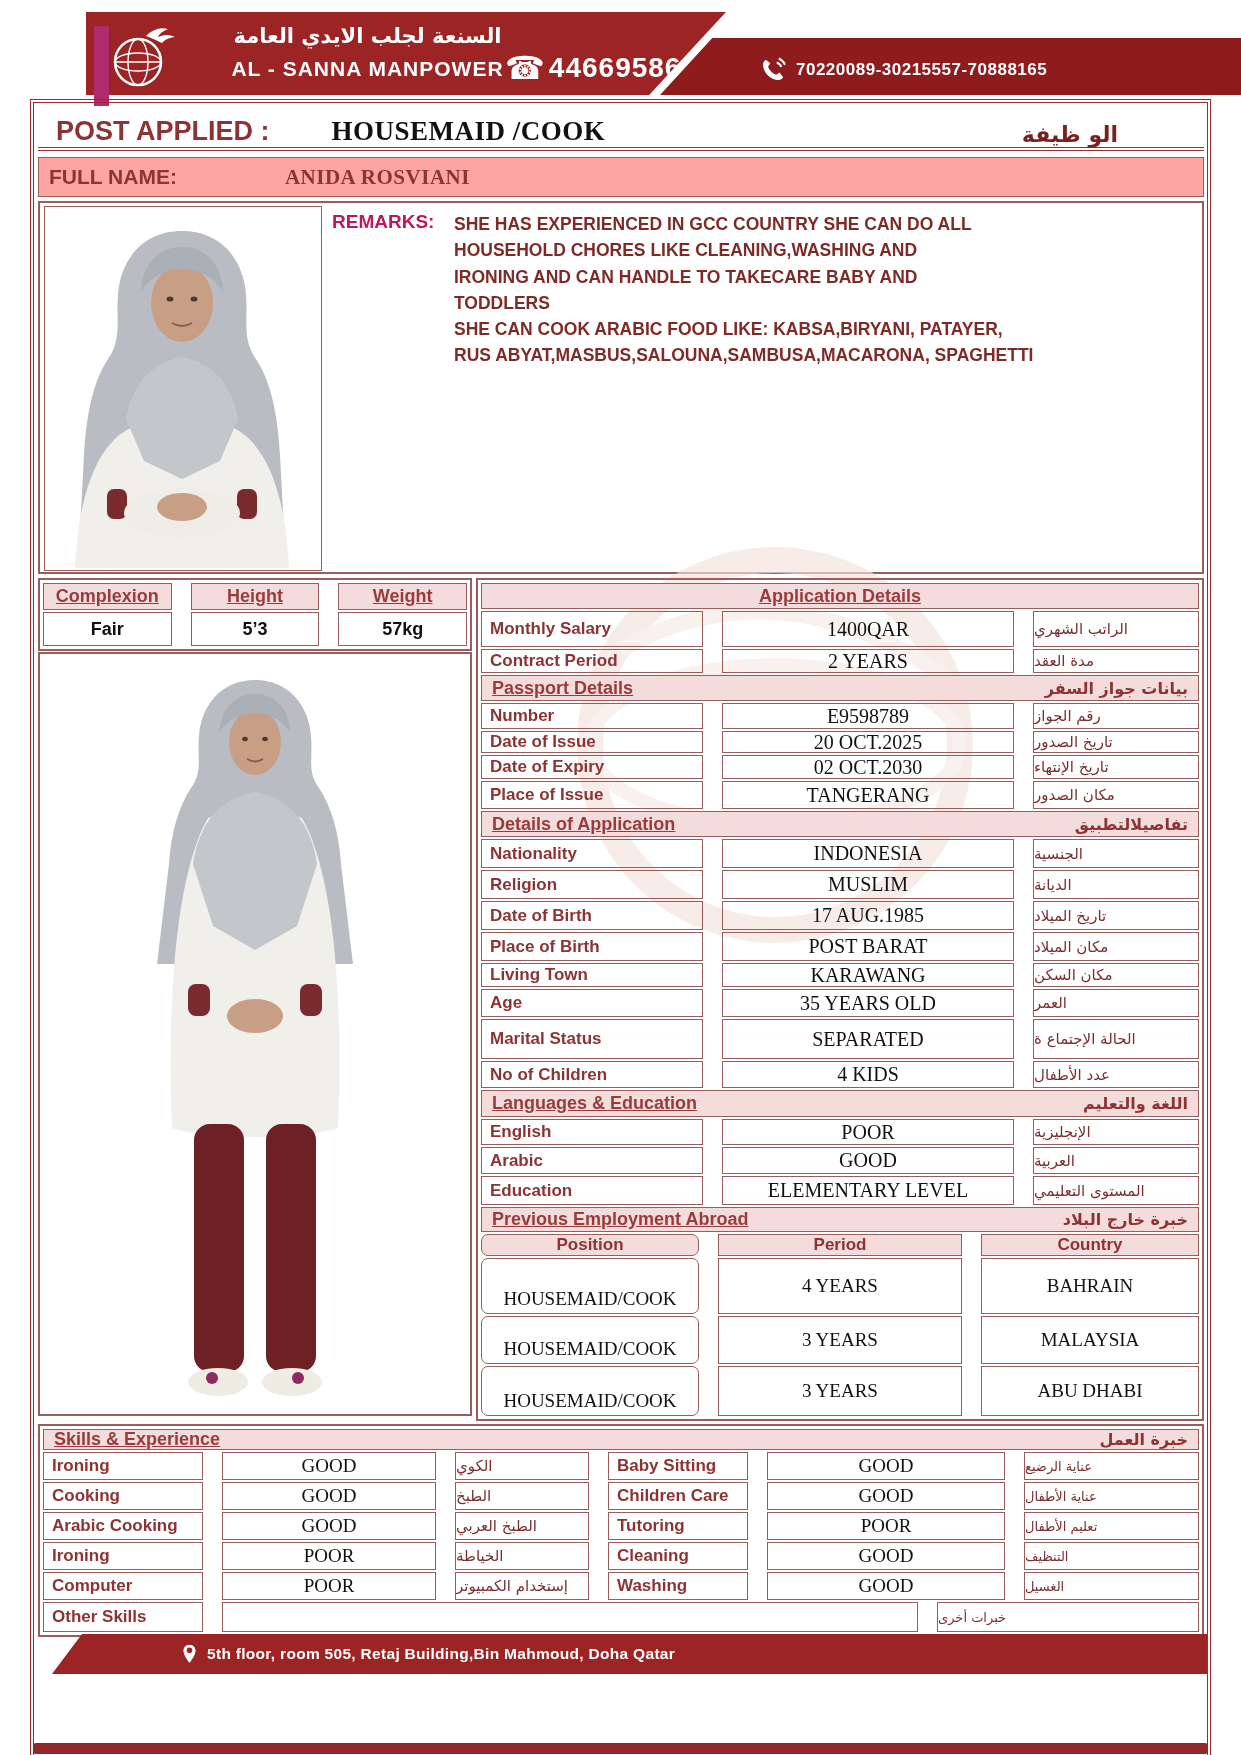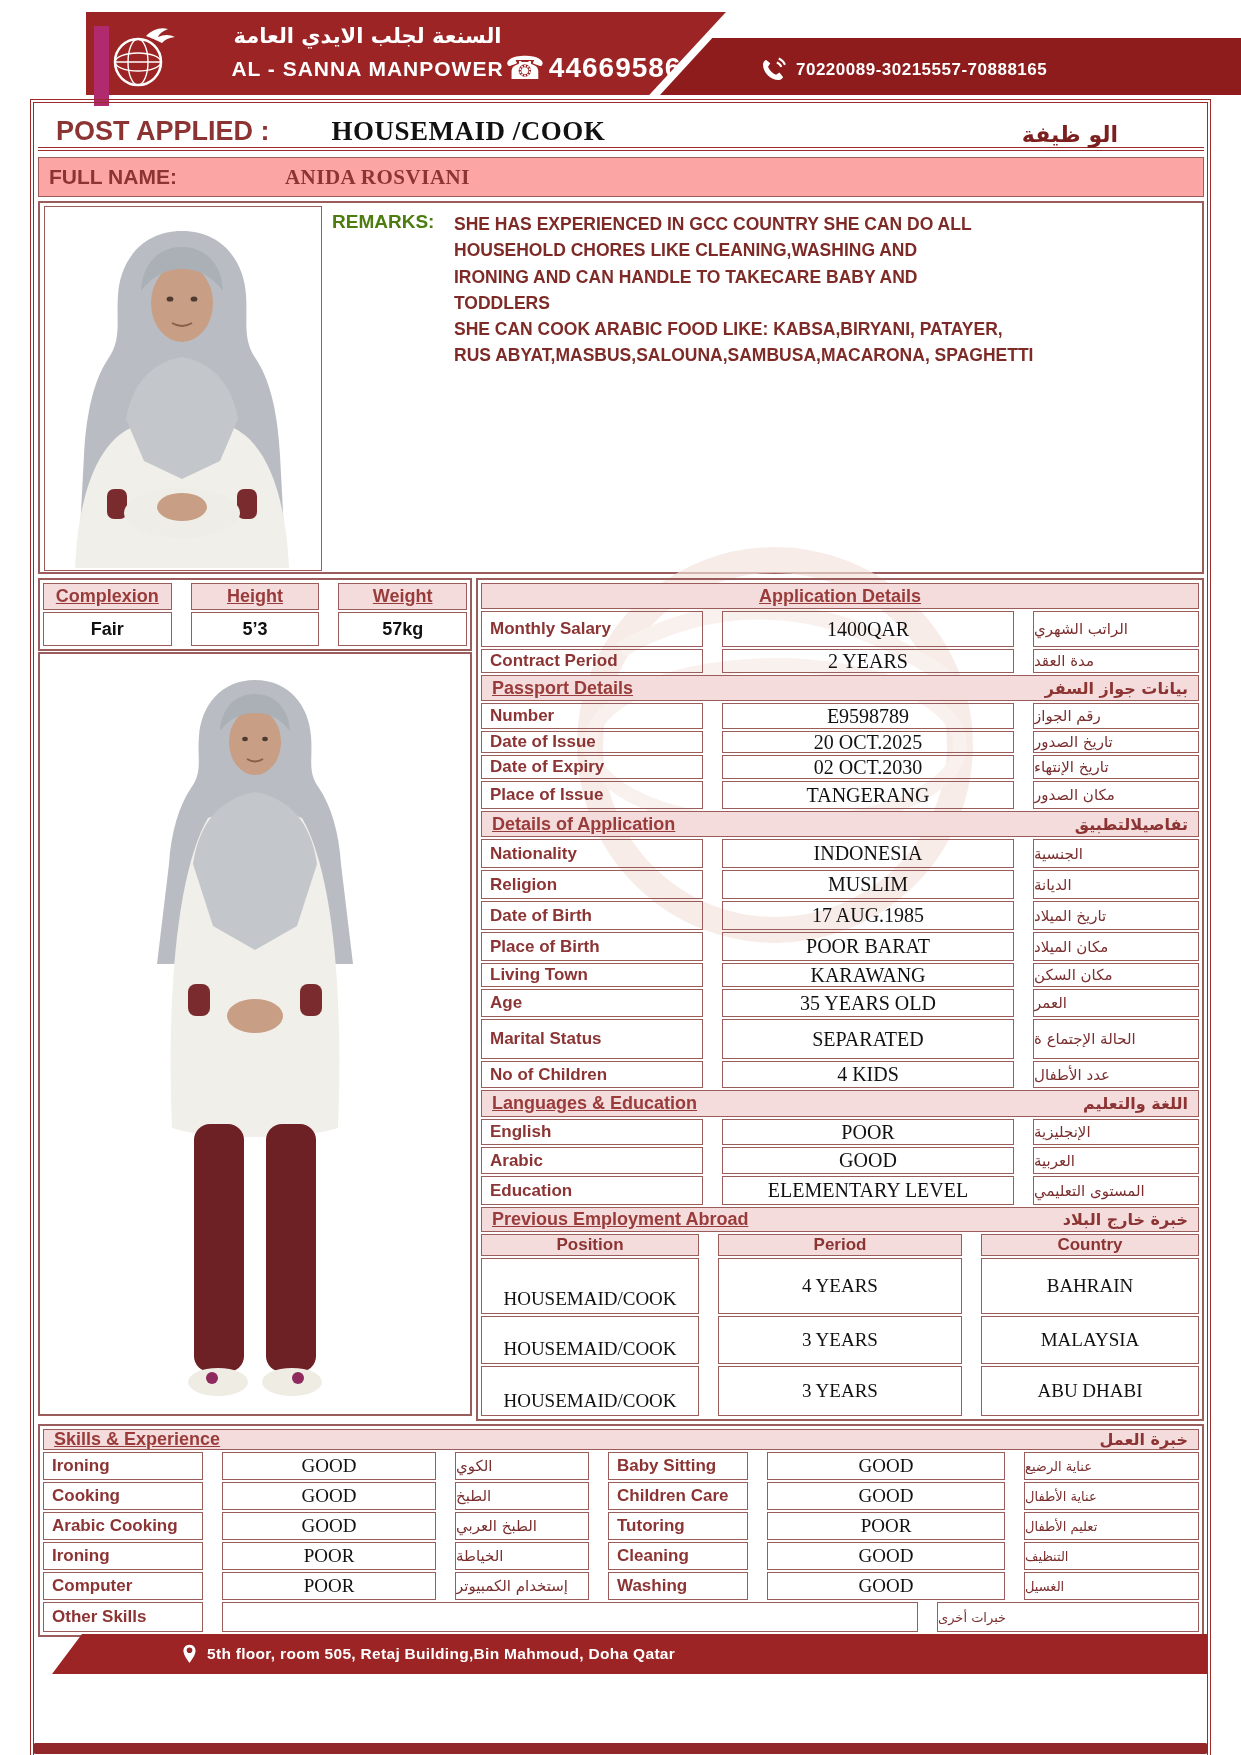--- a/index.html
+++ b/index.html
@@ -33,21 +33,21 @@
   .fullname{position:absolute;left:38px;top:157px;width:1166px;height:40px;background:#fca5a5;
             border:1.5px solid #9b5c5c;box-sizing:border-box;display:flex;align-items:center;}
   .fullname .lbl{color:#8c3434;font-weight:bold;font-size:21px;margin-left:10px;}
   .fullname .val{color:#8c3434;font-weight:bold;font-size:21px;margin-left:108px;letter-spacing:.5px;}
   
   .section1{position:absolute;left:38px;top:201px;width:1166px;height:373px;
             border:2px solid #9b5c5c;box-sizing:border-box;}
   .photo-top{position:absolute;left:4px;top:3px;width:276px;height:363px;border:1px solid #9b5c5c;
              background:#fff;overflow:hidden;}
   .remarks{position:absolute;left:292px;top:8px;display:flex;}
-  .remarks .rlabel{width:122px;color:#4d7c0f;font-weight:bold;font-size:19px;}
+  .remarks .rlabel{width:122px;color:#be185d;font-weight:bold;font-size:19px;}
   .remarks .rtext{width:610px;color:#7e2b28;font-weight:bold;font-size:17.5px;line-height:1.5;
                   white-space:pre-line;}
   
   .stack{display:flex;flex-direction:column;gap:2px;padding:3px;border:2px solid #9b5c5c;
          box-sizing:border-box;background:transparent;}
   .trow{display:flex;gap:19px;}
   .cell{border:1.5px solid #9b5c5c;box-sizing:border-box;display:flex;align-items:center;overflow:hidden;}
   .hd{background:#f3dcdb;}
   .title-l{color:#993b3b;font-weight:bold;font-size:18px;text-decoration:underline;margin-left:10px;}
   .title-ar{margin-left:auto;margin-right:10px;color:#8c3434;font:bold 16px "DejaVu Sans",sans-serif;direction:rtl;}
@@ -55,21 +55,21 @@
   .val{flex:1;justify-content:center;color:#111;font-family:"Liberation Serif",serif;font-size:20px;}
   .ar{width:166px;justify-content:flex-end;color:#7a2e2e;font-family:"DejaVu Sans",sans-serif;
       font-size:15px;padding-right:6px;direction:rtl;}
   
   .phys{position:absolute;left:38px;top:578px;width:434px;}
   .phys .cell{flex:1;justify-content:center;}
   .phys .phd{color:#993b3b;font-weight:bold;font-size:18px;text-decoration:underline;}
   .phys .pval{color:#111;font-weight:bold;font-size:18px;}
   
   .details{position:absolute;left:476px;top:578px;width:728px;}
-  .emp-c1{width:218px;justify-content:center;}
+  .emp-c1{width:218px;justify-content:center;border-radius:7px;}
   .emp-c2{width:244px;justify-content:center;}
   .emp-c3{flex:1;justify-content:center;}
   .emp-hd{color:#8c3434;font-weight:bold;font-size:17px;}
   .emp-val{color:#111;font-family:"Liberation Serif",serif;font-size:19px;}
   .bottom-align{align-items:flex-end;padding-bottom:3px;}
   
   .photo-full{position:absolute;left:38px;top:652px;width:434px;height:764px;border:2px solid #9b5c5c;
               box-sizing:border-box;background:#fff;overflow:hidden;}
   
   .skills{position:absolute;left:38px;top:1424px;width:1166px;}
@@ -239,21 +239,21 @@
       <div class="cell val">MUSLIM</div>
       <div class="cell ar">الديانة</div>
     </div>
     <div class="trow" style="height:29px">
       <div class="cell lab">Date of Birth</div>
       <div class="cell val">17 AUG.1985</div>
       <div class="cell ar">تاريخ الميلاد</div>
     </div>
     <div class="trow" style="height:29px">
       <div class="cell lab">Place of Birth</div>
-      <div class="cell val">POOR BARAT</div>
+      <div class="cell val">POST BARAT</div>
       <div class="cell ar">مكان الميلاد</div>
     </div>
     <div class="trow" style="height:24px">
       <div class="cell lab">Living Town</div>
       <div class="cell val">KARAWANG</div>
       <div class="cell ar">مكان السكن</div>
     </div>
     <div class="trow" style="height:28px">
       <div class="cell lab">Age</div>
       <div class="cell val">35 YEARS OLD</div>

